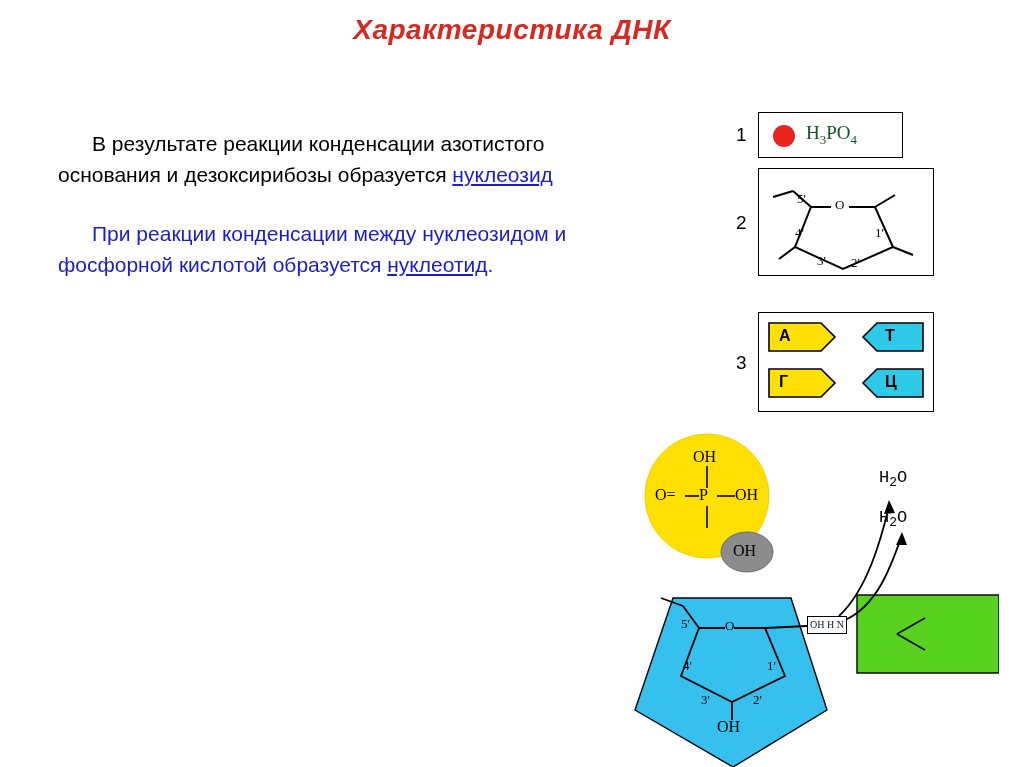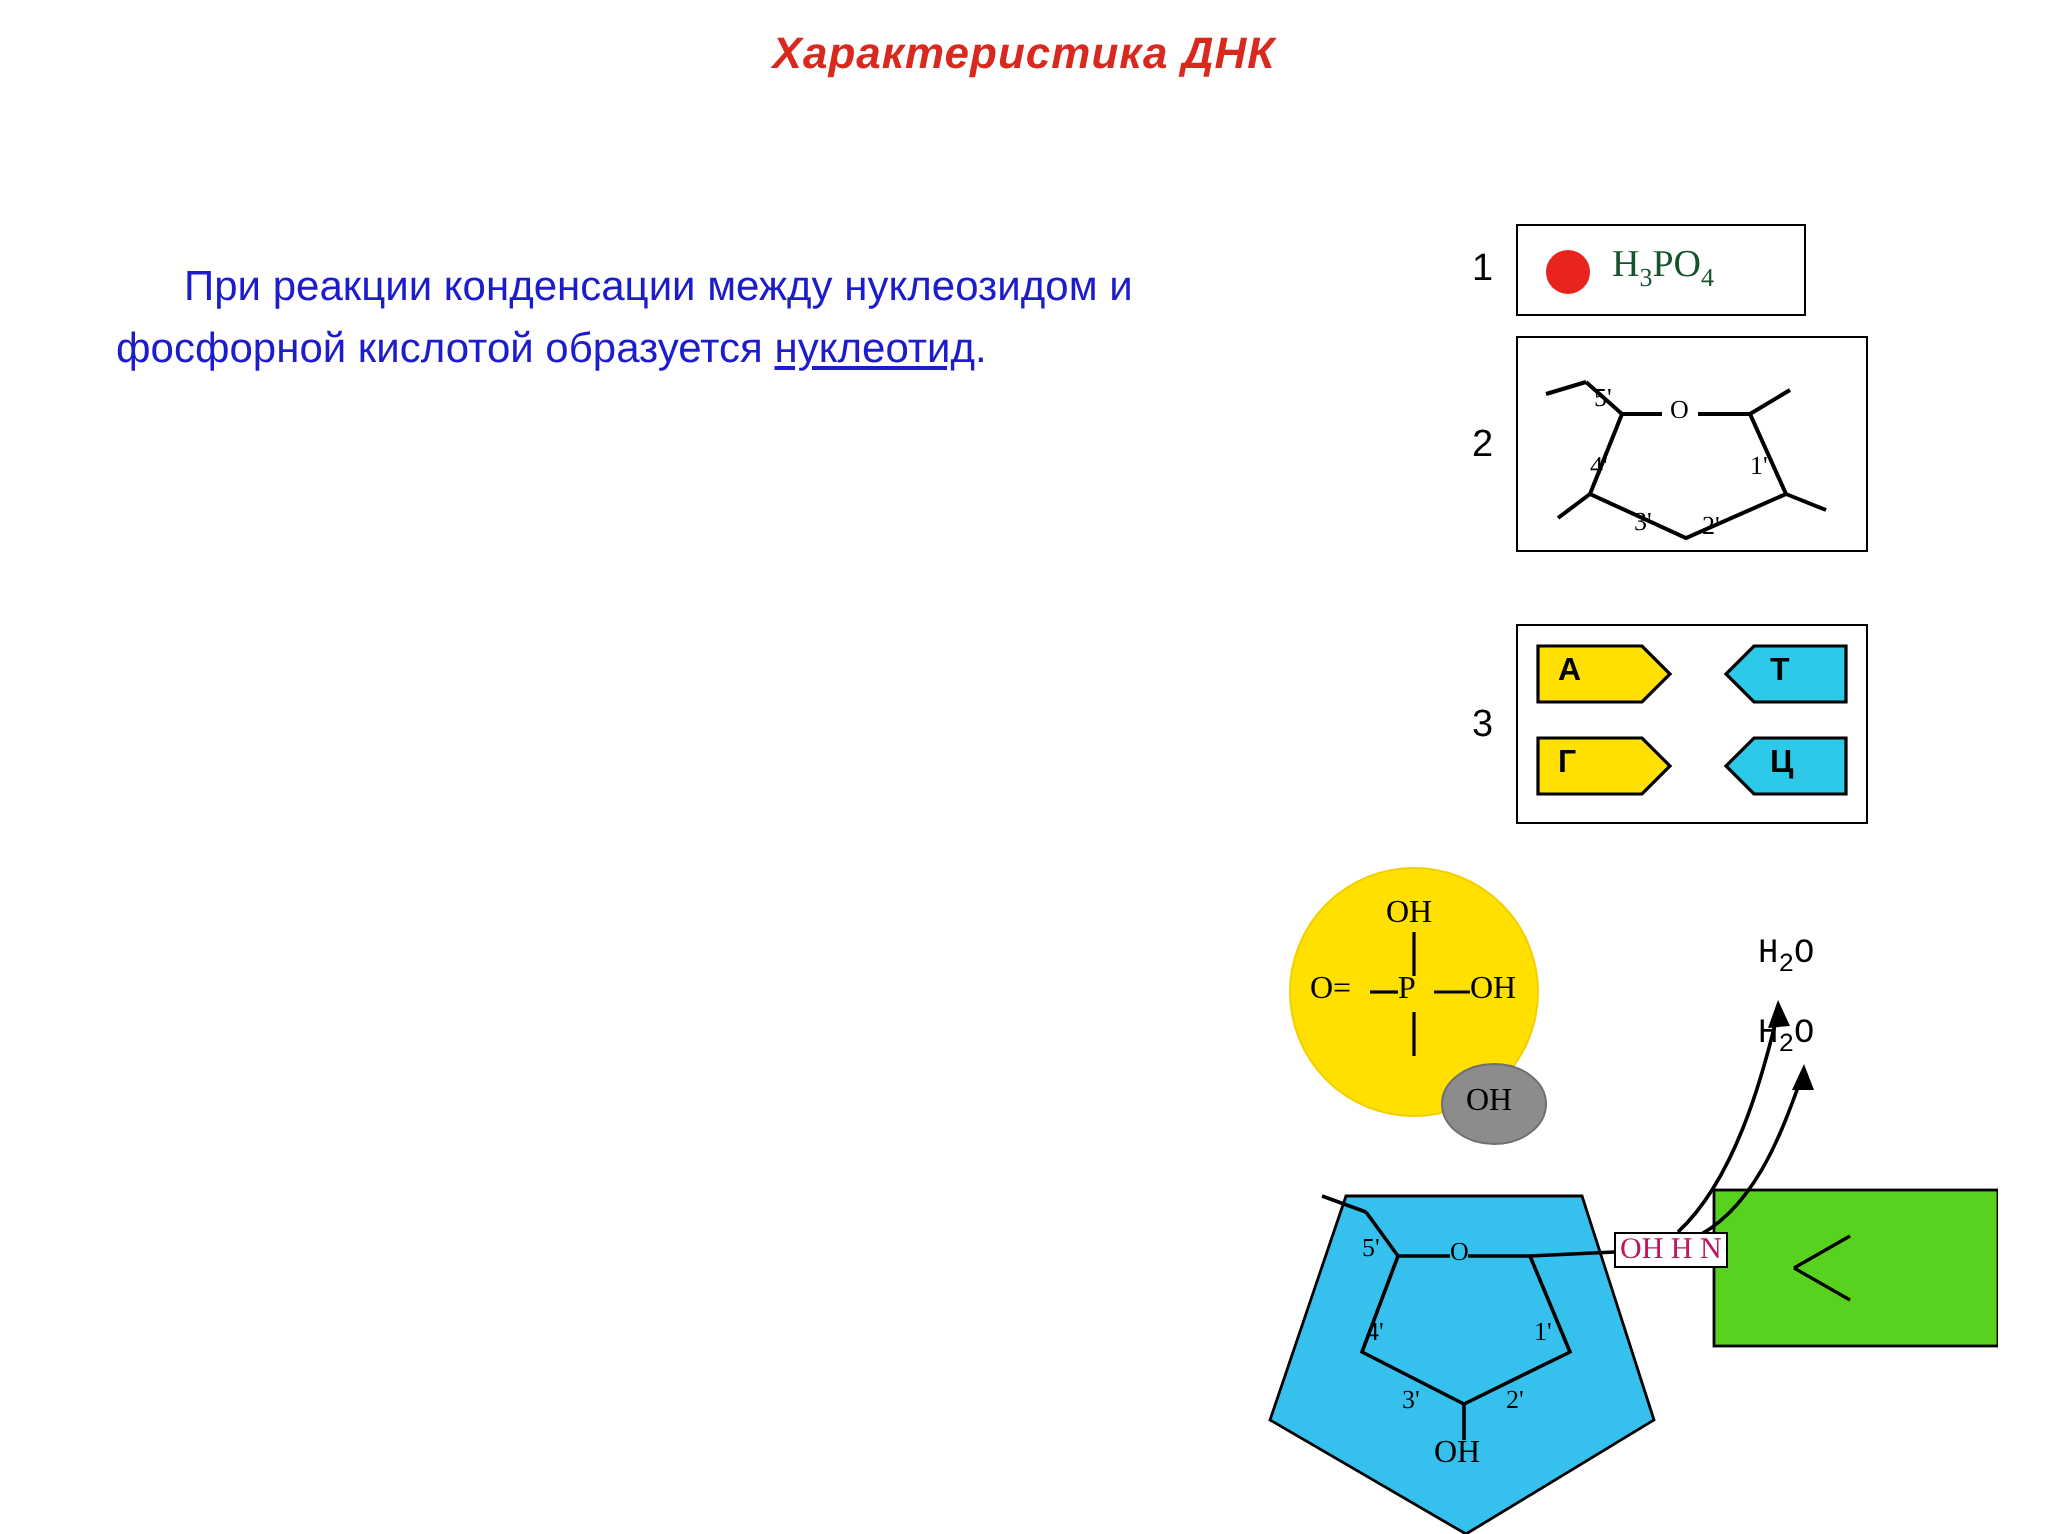--- a/index.html
+++ b/index.html
@@ -21,21 +21,21 @@
     height: 767px;
   }
 
   
   #title {
     position: absolute;
     left: 0;
     top: 14px;
     width: 1024px;
     text-align: center;
-    font-size: 22px;
+    font-size: 28px;
     font-weight: bold;
     font-style: italic;
     color: #d9281e;
     letter-spacing: 0.5px;
   }
 
   
   #text-col {
     position: absolute;
     left: 58px;
@@ -120,38 +120,41 @@
     font-family: "Liberation Serif", serif;
   }
   .water-label {
     position: absolute;
     font-size: 17px;
     color: #000;
     font-family: Liberation Mono, monospace;
   }
   .oh-badge {
     position: absolute;
-    font-size: 15px;
-    font-family: "Liberation Serif", serif;
-    color: #be185d;
+    font-size: 10px;
+    font-family: "Liberation Serif", serif;
+    color: #0f172a;
     background: #ffffff;
     border: 1px solid #000;
     padding: 0 2px;
     line-height: 16px;
   }
 </style>
 </head>
 <body>
 
 <div id="slide">
 
   <div id="title">Характеристика ДНК</div>
 
   <div id="text-col">
 
+    <div class="para black">
+      <span>В результате реакции конденсации азотистого основания и  дезоксирибозы образуется </span><span class="u-blue">нуклеозид</span>
+    </div>
 
     <div class="para blue">
       <span>При реакции конденсации между нуклеозидом и фосфорной кислотой образуется </span><span class="u-blue">нуклеотид</span><span>.</span>
     </div>
 
 
   </div>
 
   <div class="legend-num" style="left:736px; top:124px;">1</div>
   <div class="legend-num" style="left:736px; top:212px;">2</div>

